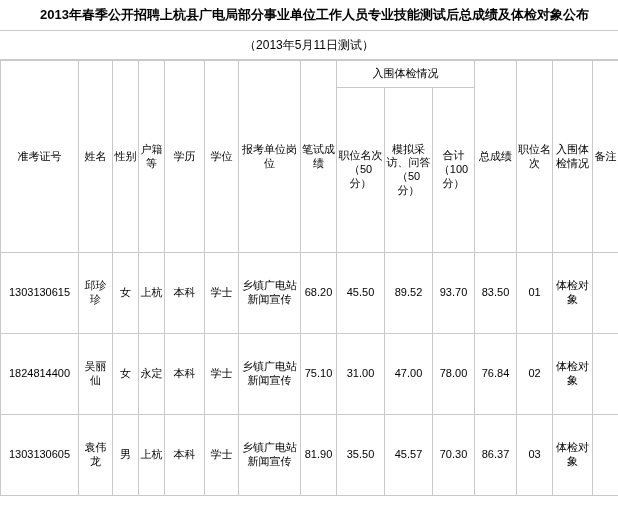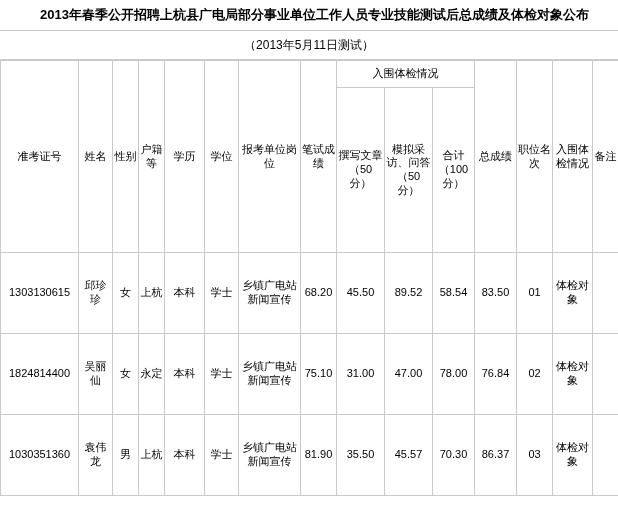--- a/index.html
+++ b/index.html
@@ -130,38 +130,38 @@
         <th rowspan="2">学位</th>
         <th rowspan="2">报考单位岗位</th>
         <th rowspan="2">笔试成绩</th>
         <th colspan="3" class="group-head">入围体检情况</th>
         <th rowspan="2">总成绩</th>
         <th rowspan="2">职位名次</th>
         <th rowspan="2">入围体检情况</th>
         <th rowspan="2">备注</th>
       </tr>
       <tr>
-        <th>撰写文章（50分）</th>
+        <th>职位名次（50分）</th>
         <th>模拟采访、问答（50分）</th>
         <th>合计（100分）</th>
       </tr>
     </thead>
     <tbody>
       <tr>
         <td class="body-cell">1303130615</td>
         <td class="body-cell">邱珍珍</td>
         <td class="body-cell">女</td>
         <td class="body-cell">上杭</td>
         <td class="body-cell">本科</td>
         <td class="body-cell">学士</td>
         <td class="body-cell">乡镇广电站新闻宣传</td>
         <td class="body-cell">68.20</td>
         <td class="body-cell">45.50</td>
         <td class="body-cell">89.52</td>
-        <td class="body-cell">58.54</td>
+        <td class="body-cell">93.70</td>
         <td class="body-cell">83.50</td>
         <td class="body-cell">01</td>
         <td class="body-cell">体检对象</td>
         <td class="body-cell"></td>
       </tr>
       <tr>
         <td class="body-cell">1824814400</td>
         <td class="body-cell">吴丽仙</td>
         <td class="body-cell">女</td>
         <td class="body-cell">永定</td>
@@ -171,21 +171,21 @@
         <td class="body-cell">75.10</td>
         <td class="body-cell">31.00</td>
         <td class="body-cell">47.00</td>
         <td class="body-cell">78.00</td>
         <td class="body-cell">76.84</td>
         <td class="body-cell">02</td>
         <td class="body-cell">体检对象</td>
         <td class="body-cell"></td>
       </tr>
       <tr>
-        <td class="body-cell">1030351360</td>
+        <td class="body-cell">1303130605</td>
         <td class="body-cell">袁伟龙</td>
         <td class="body-cell">男</td>
         <td class="body-cell">上杭</td>
         <td class="body-cell">本科</td>
         <td class="body-cell">学士</td>
         <td class="body-cell">乡镇广电站新闻宣传</td>
         <td class="body-cell">81.90</td>
         <td class="body-cell">35.50</td>
         <td class="body-cell">45.57</td>
         <td class="body-cell">70.30</td>

